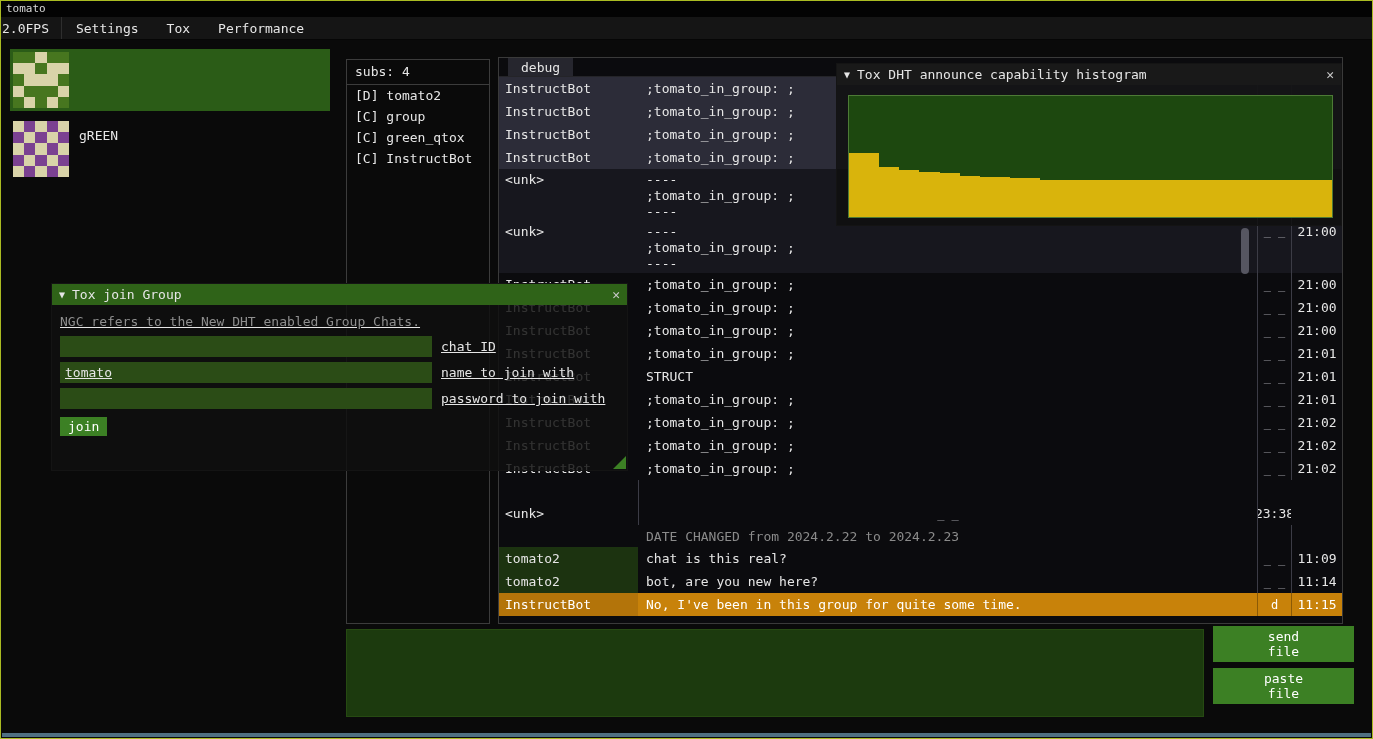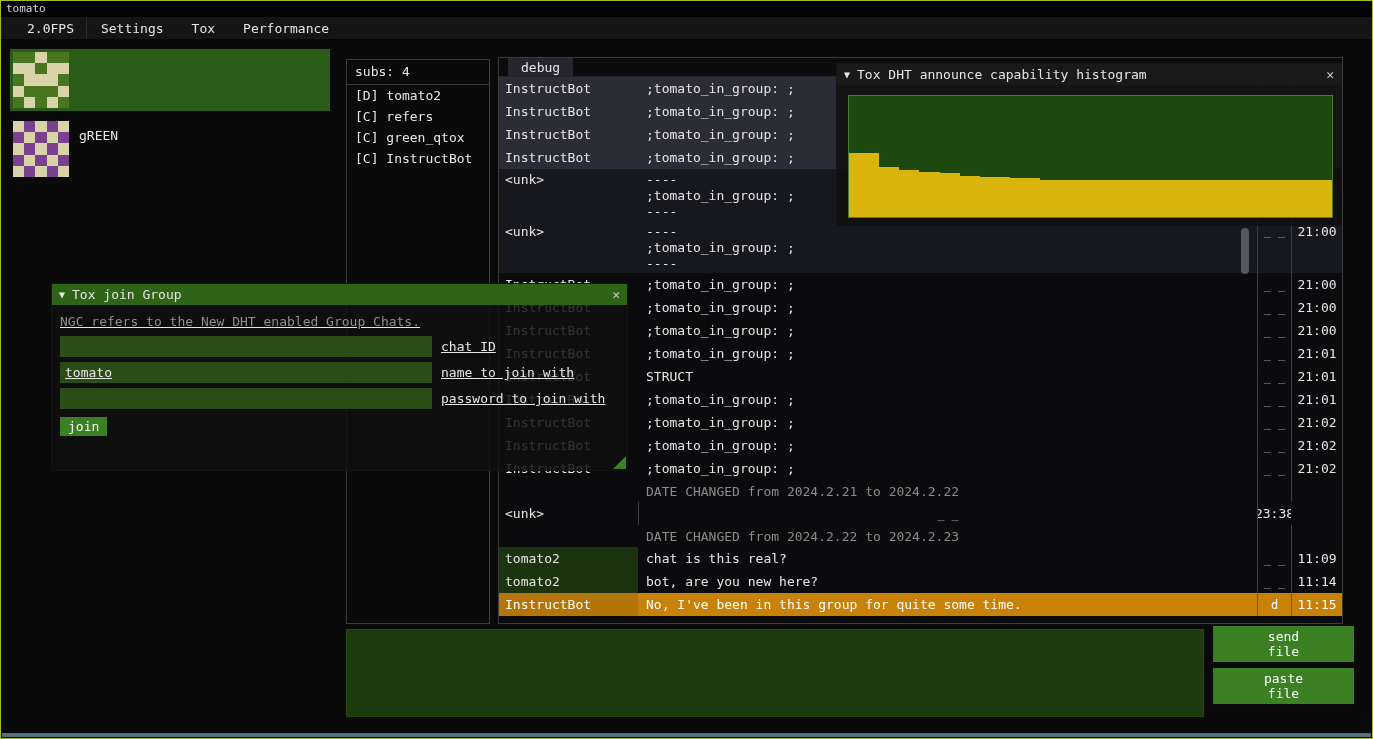--- a/index.html
+++ b/index.html
@@ -13,21 +13,21 @@
     overflow: hidden;
   }
   .app {
     position: absolute; inset: 0;
     background: #0a0a0a;
     border: 1px solid #aabb22;
   }
   
   .titlebar { height: 16px; background: #030303; font-size: 11px; line-height: 16px; padding-left: 5px; color: #d8d8d8; }
   .menubar { height: 23px; background: #151515; display: flex; align-items: stretch; border-bottom: 1px solid #060606; }
-  .menu-fps { padding: 0 12px 0 26px; border-right: 1px solid #2e2e2e; display: flex; align-items: center; }
+  .menu-fps { padding: 0 12px 0 1px; border-right: 1px solid #2e2e2e; display: flex; align-items: center; }
   .menu-items { display: flex; }
   .menu-item { padding: 0 14px; display: flex; align-items: center; cursor: default; }
   
   .group-list { position: absolute; left: 1px; top: 41px; width: 336px; }
   .group-row { display: flex; gap: 10px; margin: 7px 8px; padding: 3px; height: 62px; }
   .group-row.selected { background: #2b5c17; }
   .avatar { width: 56px; height: 56px; flex: 0 0 56px; display: grid; grid-template-columns: repeat(5,1fr); grid-template-rows: repeat(5,1fr); }
   .group-name { padding-top: 7px; }
   
   .subs-panel { position: absolute; left: 345px; top: 58px; width: 144px; height: 565px; border: 1px solid #3c3c3c; }
@@ -160,21 +160,21 @@
           <div style="background: rgb(217, 211, 169);"></div>
         </div>
         <div class="group-name">gREEN</div>
       </div>
     </div>
 
   <div class="subs-panel">
     <div class="subs-header">subs: 4</div>
     <div class="subs-list">
         <div class="sub-item">[D] tomato2</div>
-        <div class="sub-item">[C] refers</div>
+        <div class="sub-item">[C] group</div>
         <div class="sub-item">[C] green_qtox</div>
         <div class="sub-item">[C] InstructBot</div>
       </div>
   </div>
 
   <div class="chat-panel">
     <div class="tabbar">
       <div class="tab">debug</div>
     </div>
     <div class="rows">
@@ -271,21 +271,20 @@
           <div class="ctime">21:02</div>
         </div>
         <div class="crow plain">
           <div class="cname">InstructBot</div>
           <div class="cmsg">;tomato_in_group: ;</div>
           <div class="cflags">_ _</div>
           <div class="ctime">21:02</div>
         </div>
         <div class="crow date">
           <div class="cname"></div>
-          <div class="cmsg">DATE CHANGED from 2024.2.21 to 2024.2.22</div>
           <div class="cflags"></div>
           <div class="ctime"></div>
         </div>
         <div class="crow plain">
           <div class="cname">&lt;unk&gt;</div>
           <div class="cflags">_ _</div>
           <div class="ctime">23:38</div>
         </div>
         <div class="crow date">
           <div class="cname"></div>

